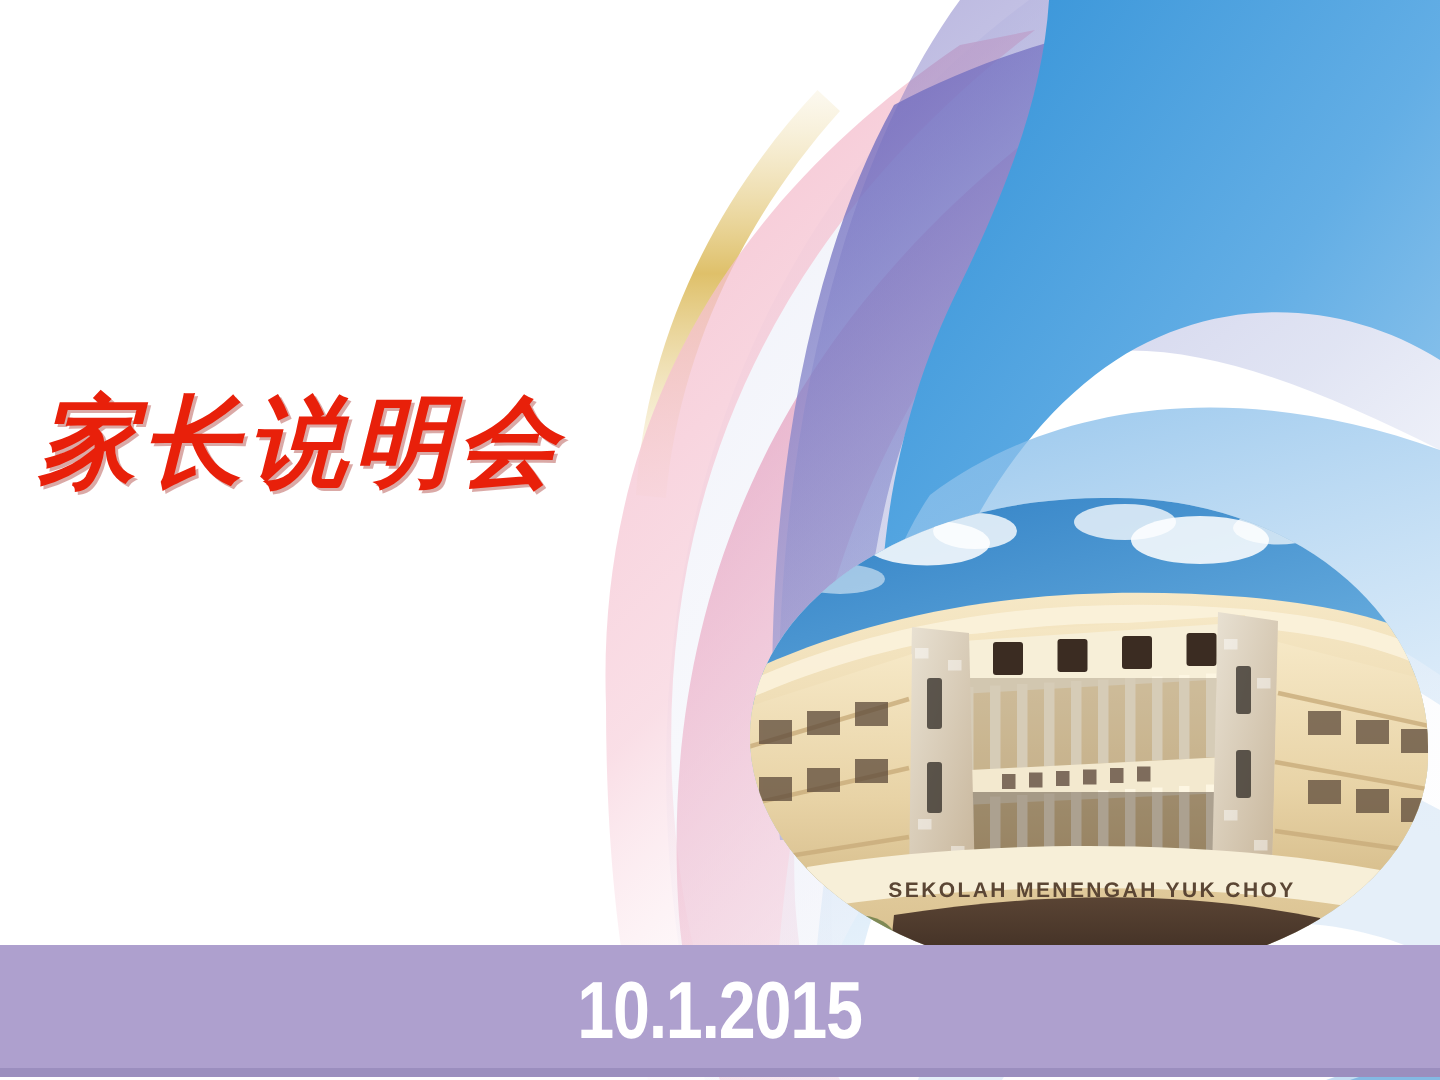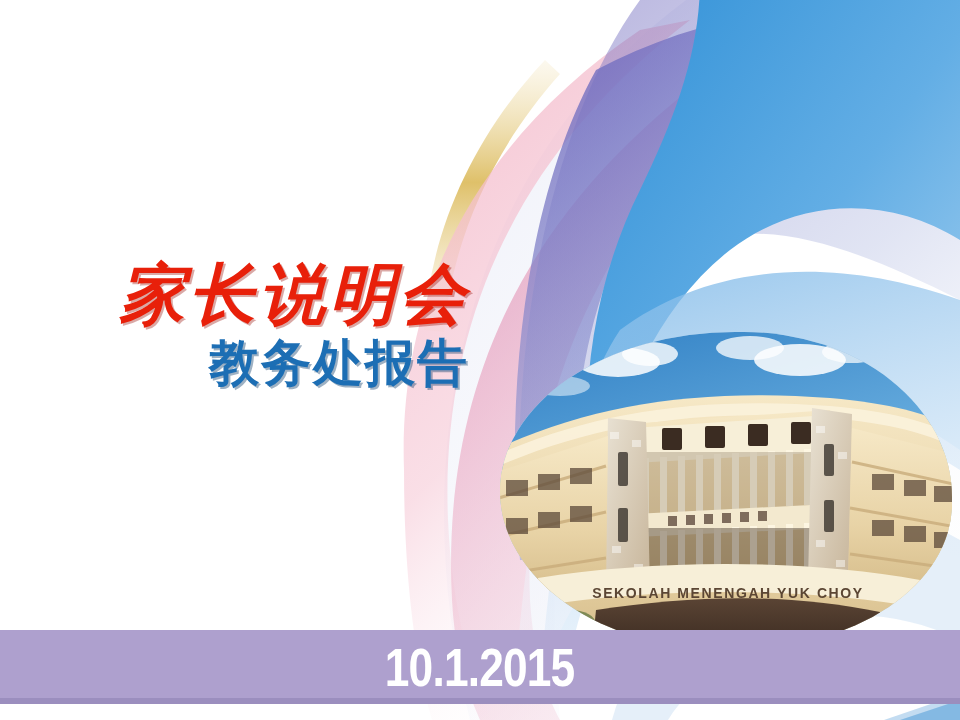--- a/index.html
+++ b/index.html
@@ -39,24 +39,23 @@
     border-radius: 52% 46% 48% 50% / 50% 52% 46% 50%;
     overflow: hidden;
     box-shadow: 0 0 26px 14px rgba(255,255,255,0.85) inset;
     text-align: right;
   }
   .photo svg { display: block; width: 100%; height: 100%; }
 
   
   .title-block {
     position: absolute;
-    left: 49px;
+    left: 25px;
     top: 258px;
     width: 420px;
-    text-align: right;
   }
   .main-title {
     margin: 0;
     font-family: "DejaVu Sans", "Liberation Sans", sans-serif;
     font-size: 66px;
     line-height: 74px;
     font-weight: 700;
     font-style: italic;
     letter-spacing: 4px;
     color: #e8200a;
@@ -74,21 +73,21 @@
     text-shadow: 2px 2px 0 rgba(12,60,105,0.40);
     white-space: nowrap;
   }
 
   
   .date-band {
     position: absolute;
     left: 0;
     top: 630px;
     width: 960px;
-    height: 74px;
+    height: 88px;
     background: #aea0ce;
     display: flex;
     align-items: center;
     justify-content: center;
     text-align: right;
   }
   .date-band .shade {
     position: absolute;
     left: 0; bottom: 0;
     width: 100%; height: 6px;
@@ -337,21 +336,20 @@
           <ellipse cx="404" cy="296" rx="26" ry="14"></ellipse>
         </g>
 
         <rect x="0" y="0" width="452" height="318" fill="none"></rect>
       </svg>
     </div>
   </div>
 
   <div class="title-block">
     <h1 class="main-title">家长说明会</h1>
-    <h2 class="sub-title">教务处报告</h2>
   </div>
 
   <div class="date-band">
     <div class="date-text">10.1.2015</div>
     <div class="shade"></div>
   </div>
 
 </div>
 
 </body></html>

